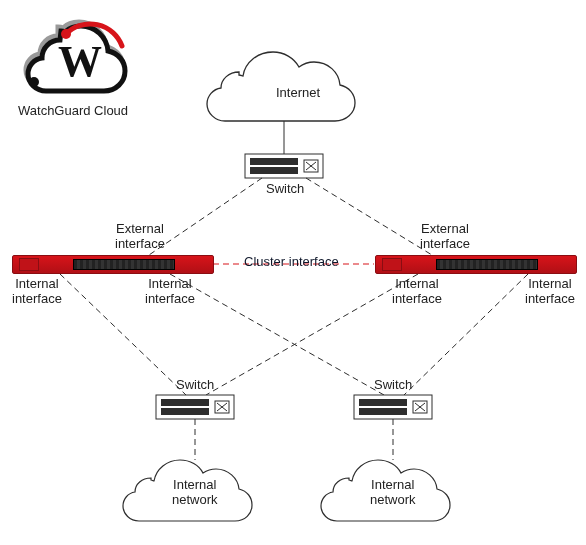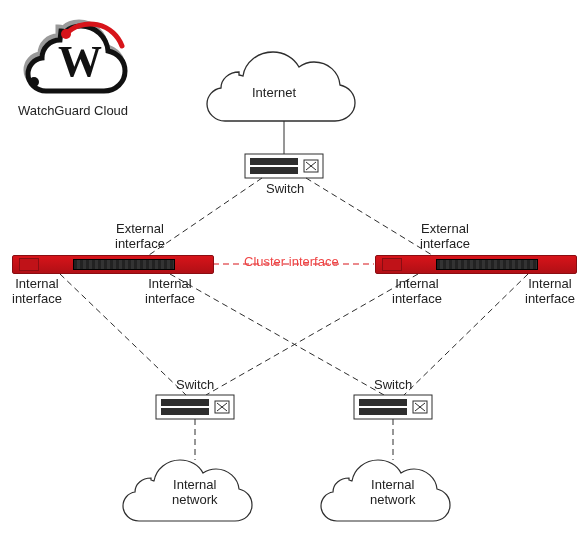--- a/index.html
+++ b/index.html
@@ -12,21 +12,21 @@
     position:relative;
     overflow:hidden;
   }
   .label {
     position:absolute;
     text-align:center;
     line-height:1.15;
     white-space:pre;
   }
   .cluster-label {
-    color:#ef4444;
+    color:#0f172a;
     font-size:13px;
   }
   
   .wg-logo {
     position:absolute;
     left:22px;
     top:14px;
     width:120px;
   }
   
@@ -144,21 +144,21 @@
     <circle cx="44" cy="20" r="5" fill="#d7141a"></circle>
 
     <text x="58" y="62" font-family="Georgia,serif" font-weight="900" font-size="44" text-anchor="middle" fill="#111">W</text>
   </svg>
 </div>
 <div class="label" style="left:18px; top:104px; text-align:center">WatchGuard Cloud</div>
 
 <div class="firebox" style="left:12px;  top:255px"></div>
 <div class="firebox" style="left:375px; top:255px"></div>
 
-<div class="label" style="left:252px; top:86px">Internet</div>
+<div class="label" style="left:276px; top:86px">Internet</div>
 <div class="label" style="left:266px; top:182px">Switch</div>
 <div class="label" style="left:176px; top:378px">Switch</div>
 <div class="label" style="left:374px; top:378px">Switch</div>
 <div class="label" style="left:172px; top:478px">Internal
 network</div>
 <div class="label" style="left:370px; top:478px">Internal
 network</div>
 
 <div class="label" style="left:115px; top:222px">External
 interface</div>

